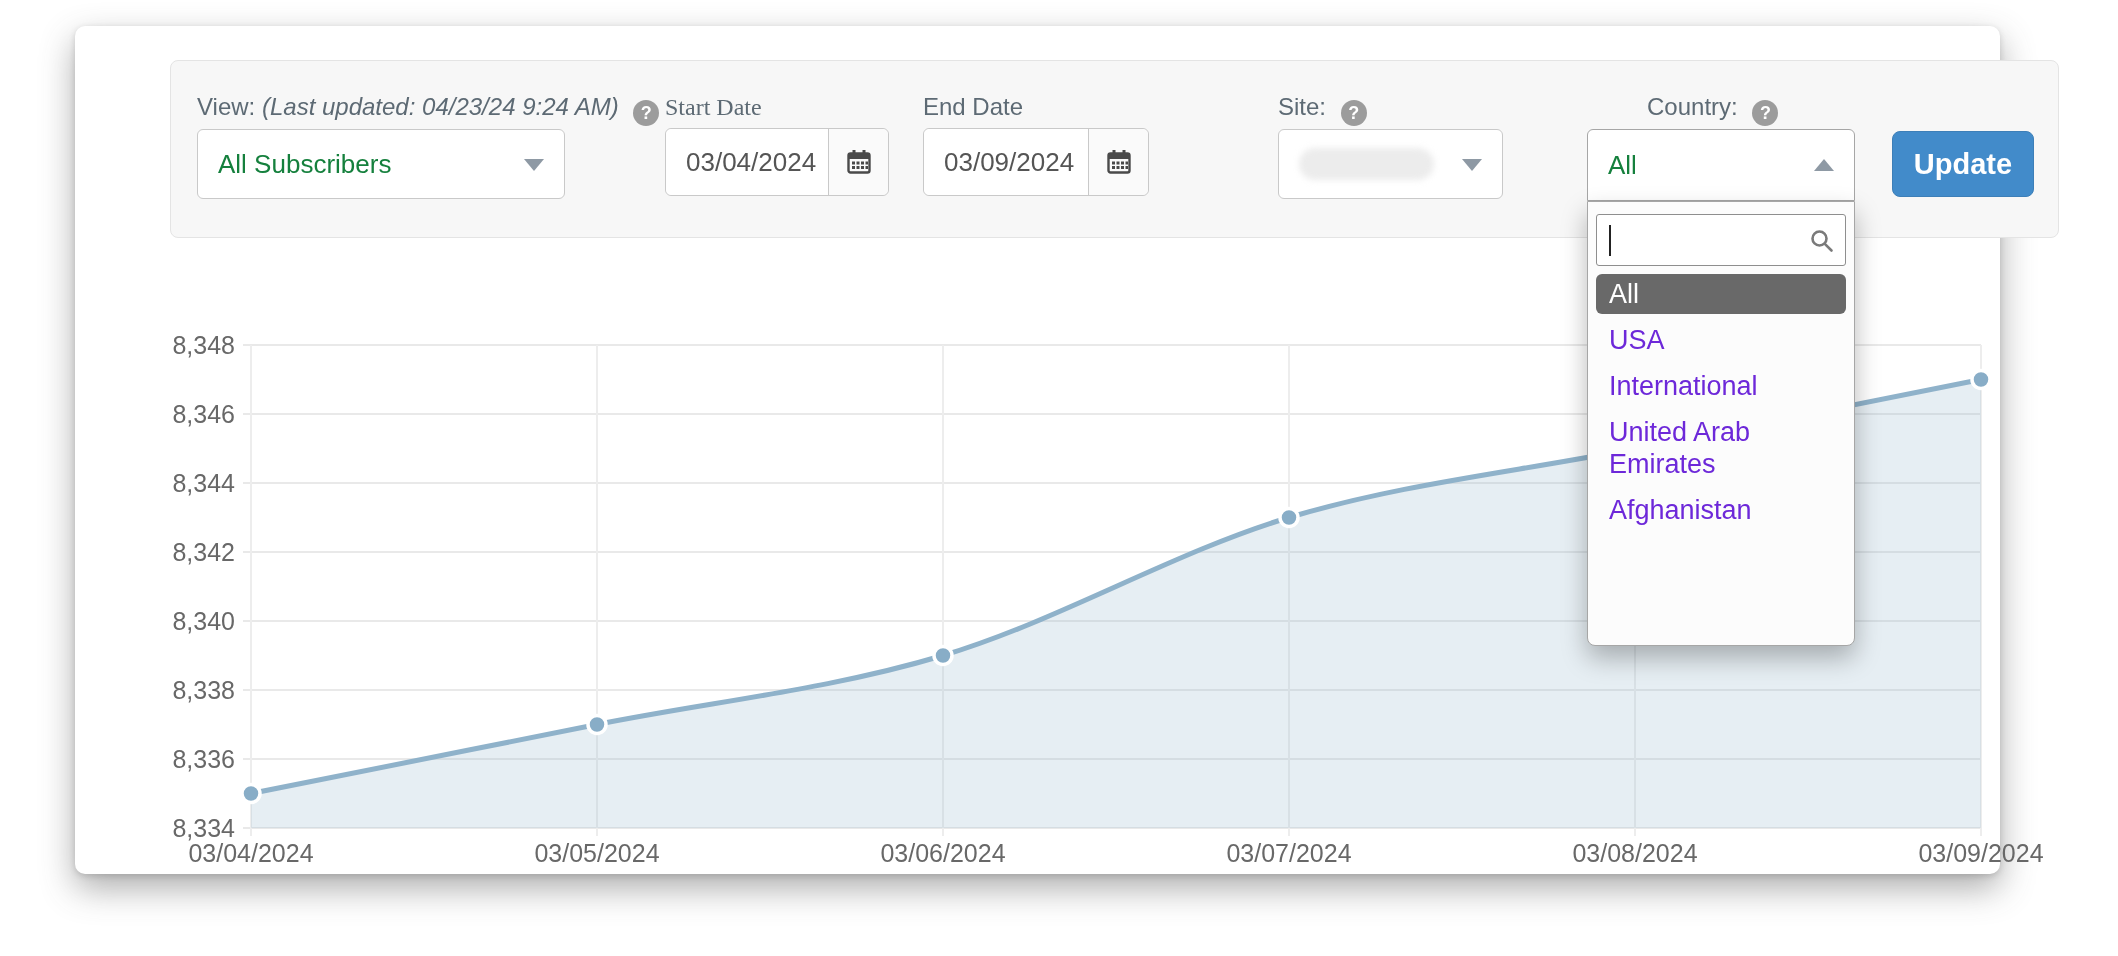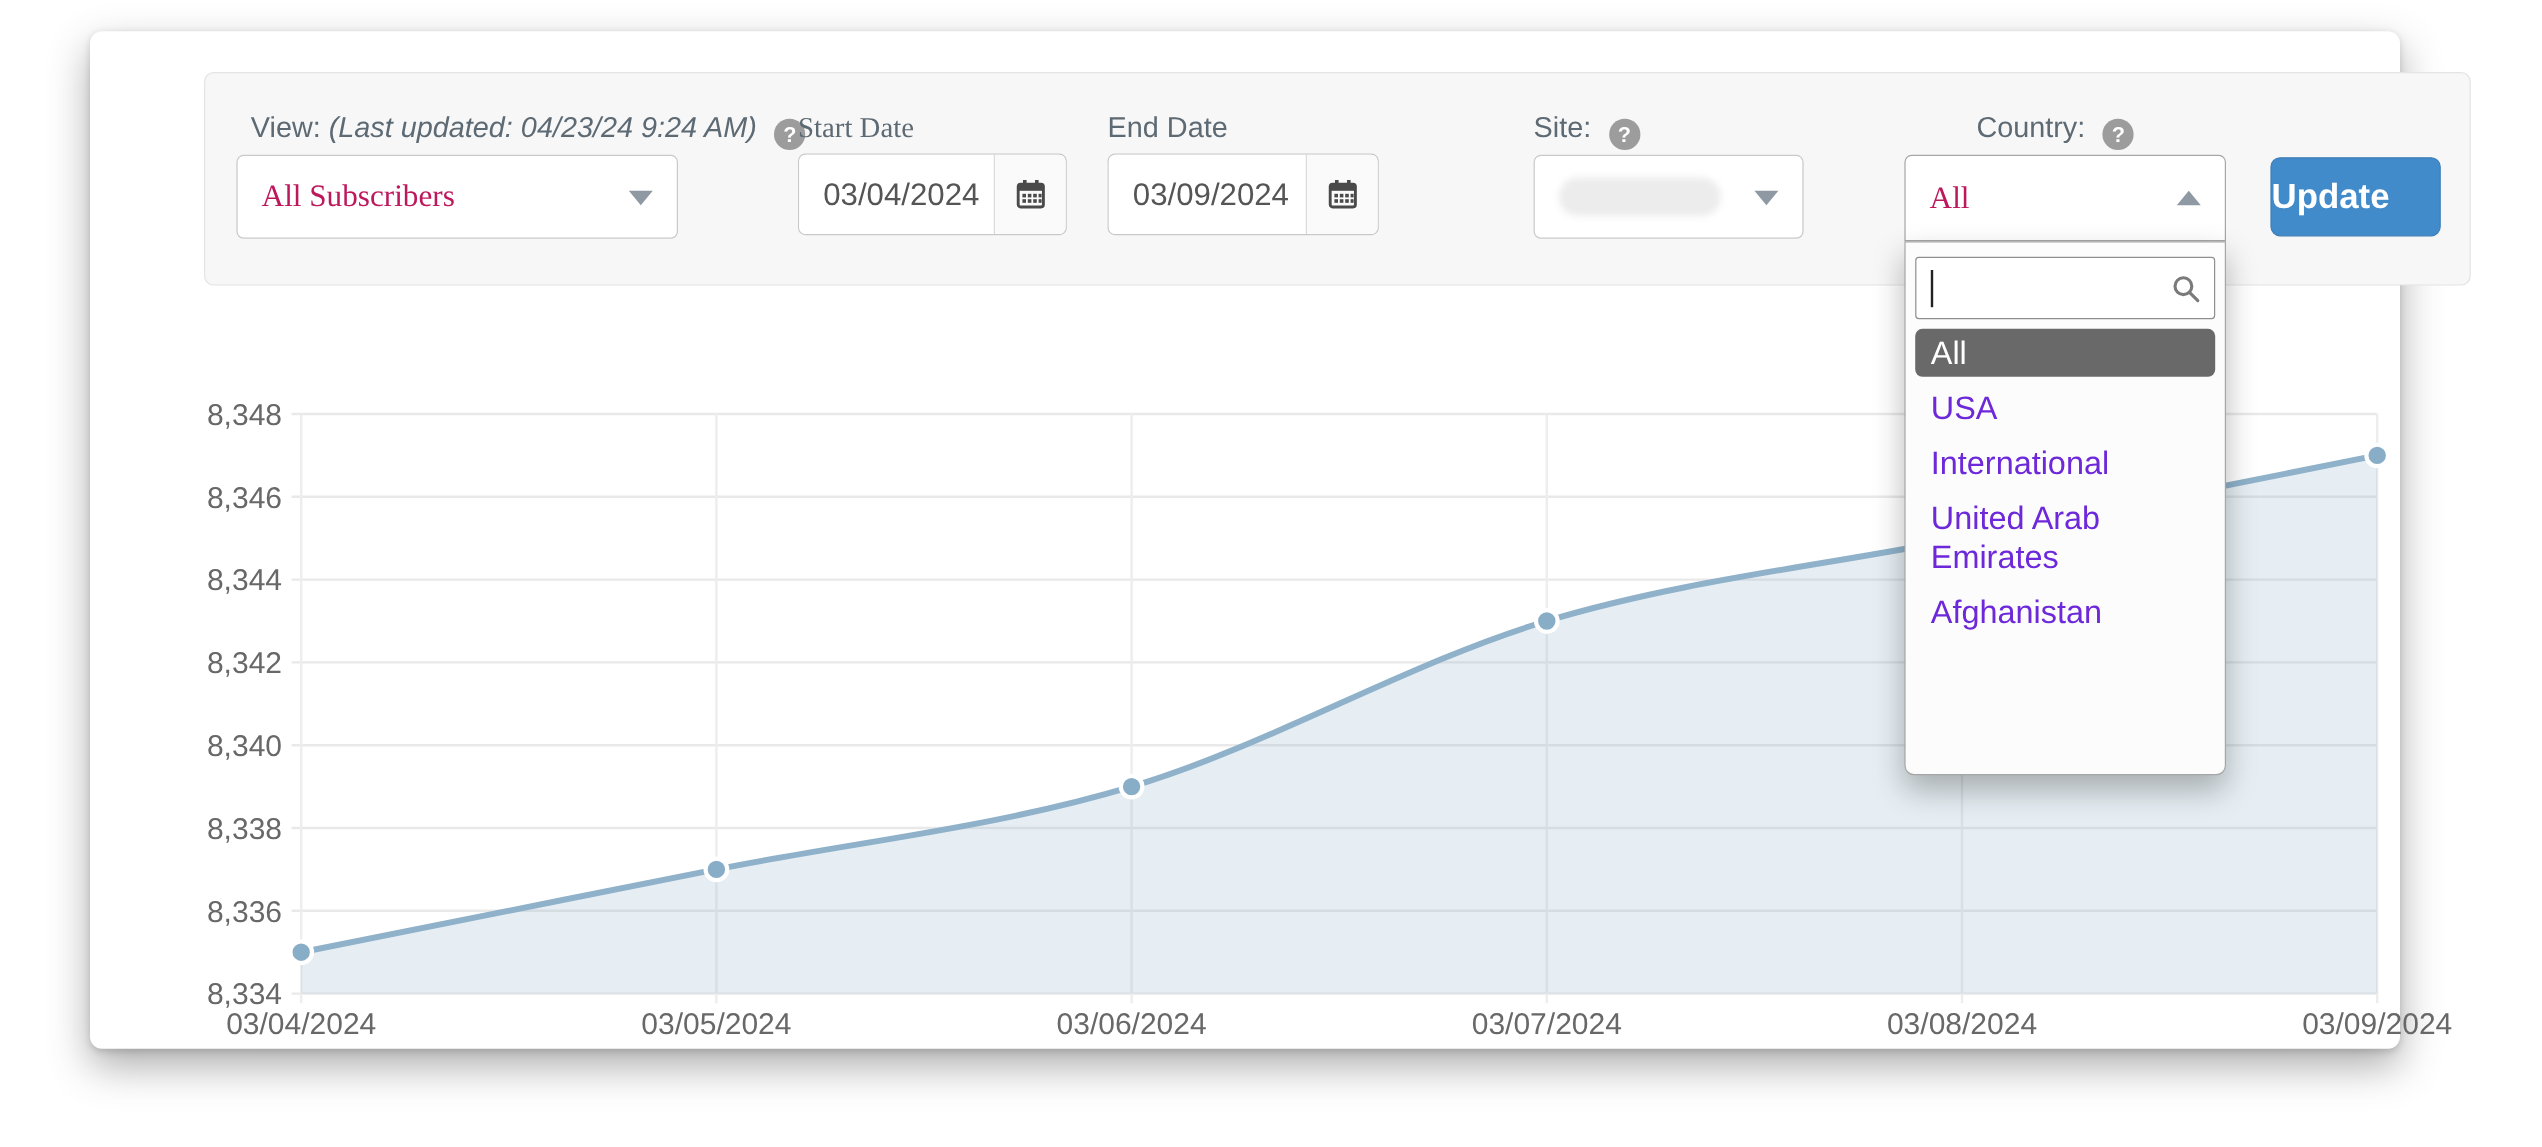--- a/index.html
+++ b/index.html
@@ -26,21 +26,21 @@
   }
   .flabel em { font-style:italic; }
   .help {
     display:inline-block; width:26px; height:26px; margin-left:8px; vertical-align:-4px;
     background:#9c9c9c; color:#fff; border-radius:50%;
     font-size:18px; font-weight:bold; line-height:26px; text-align:center;
   }
 
   .select {
     position:absolute; background:#fff; border:1px solid #c9c9c9; border-radius:6px;
-    z-index:3; font-size:26px; color:#be185d; cursor:pointer;font-family:Liberation Serif, serif;
+    z-index:3; font-size:26px; color:#15803d; cursor:pointer;
   }
   .select .sel-text { position:absolute; left:20px; top:50%; transform:translateY(-50%); }
   .caret-down, .caret-up {
     position:absolute; right:20px; top:50%; width:0; height:0;
     border-left:10px solid transparent; border-right:10px solid transparent;
   }
   .caret-down { border-top:12px solid #8e99a4; margin-top:-5px; }
   .caret-up   { border-bottom:12px solid #8e99a4; margin-top:-6px; }
 
   .dategroup {
@@ -59,21 +59,21 @@
   .blur-pill {
     position:absolute; left:20px; top:50%; transform:translateY(-50%);
     width:135px; height:32px; background:#ececec; border-radius:16px; filter:blur(3px);
   }
 
   #country-select { border-color:#a6a6a6; border-radius:6px 6px 0 0; }
 
   .btn-update {
     position:absolute; left:1817px; top:105px; width:142px; height:66px;
     border:1px solid #3d7fb8; border-radius:8px; z-index:3;
-    color:#fff; font-size:29px; font-weight:bold; line-height:64px; cursor:pointer;
+    color:#fff; font-size:29px; font-weight:bold; text-align:center; line-height:64px; cursor:pointer;
   }
 
   .country-panel {
     position:absolute; left:1512px; top:175px; width:268px; height:445px;
     background:#fcfcfc; border:1px solid #a6a6a6; border-radius:0 0 8px 8px;
     box-shadow:0 12px 26px rgba(0,0,0,.28); z-index:6; overflow:hidden; padding:12px 8px 0 8px;
   }
   .cp-search {
     position:relative; width:100%; height:52px; background:#fff;
     border:1px solid #8e8e8e; border-radius:3px;
@@ -128,21 +128,21 @@
         <circle cx="176" cy="767.5" r="9" fill="#88adc7" stroke="#ffffff" stroke-width="3.5"></circle>
         <circle cx="522" cy="698.5" r="9" fill="#88adc7" stroke="#ffffff" stroke-width="3.5"></circle>
         <circle cx="868" cy="629.5" r="9" fill="#88adc7" stroke="#ffffff" stroke-width="3.5"></circle>
         <circle cx="1214" cy="491.5" r="9" fill="#88adc7" stroke="#ffffff" stroke-width="3.5"></circle>
         <circle cx="1560" cy="422.5" r="9" fill="#88adc7" stroke="#ffffff" stroke-width="3.5"></circle>
         <circle cx="1906" cy="353.5" r="9" fill="#88adc7" stroke="#ffffff" stroke-width="3.5"></circle>
       </svg>
 
     <div class="filterbar"></div>
 
-    <div class="flabel" style="left:134px;">
+    <div class="flabel" style="left:122px;">
       <span>View:</span>
       <em>(Last updated: 04/23/24 9:24 AM)</em>
       <span class="help">?</span>
     </div>
     <div class="select" style="left:122px; top:103px; width:368px; height:70px;">
       <span class="sel-text">All Subscribers</span>
       <span class="caret-down"></span>
     </div>
 
     <div class="flabel" style="left:590px;font-family:Liberation Serif, serif;">

